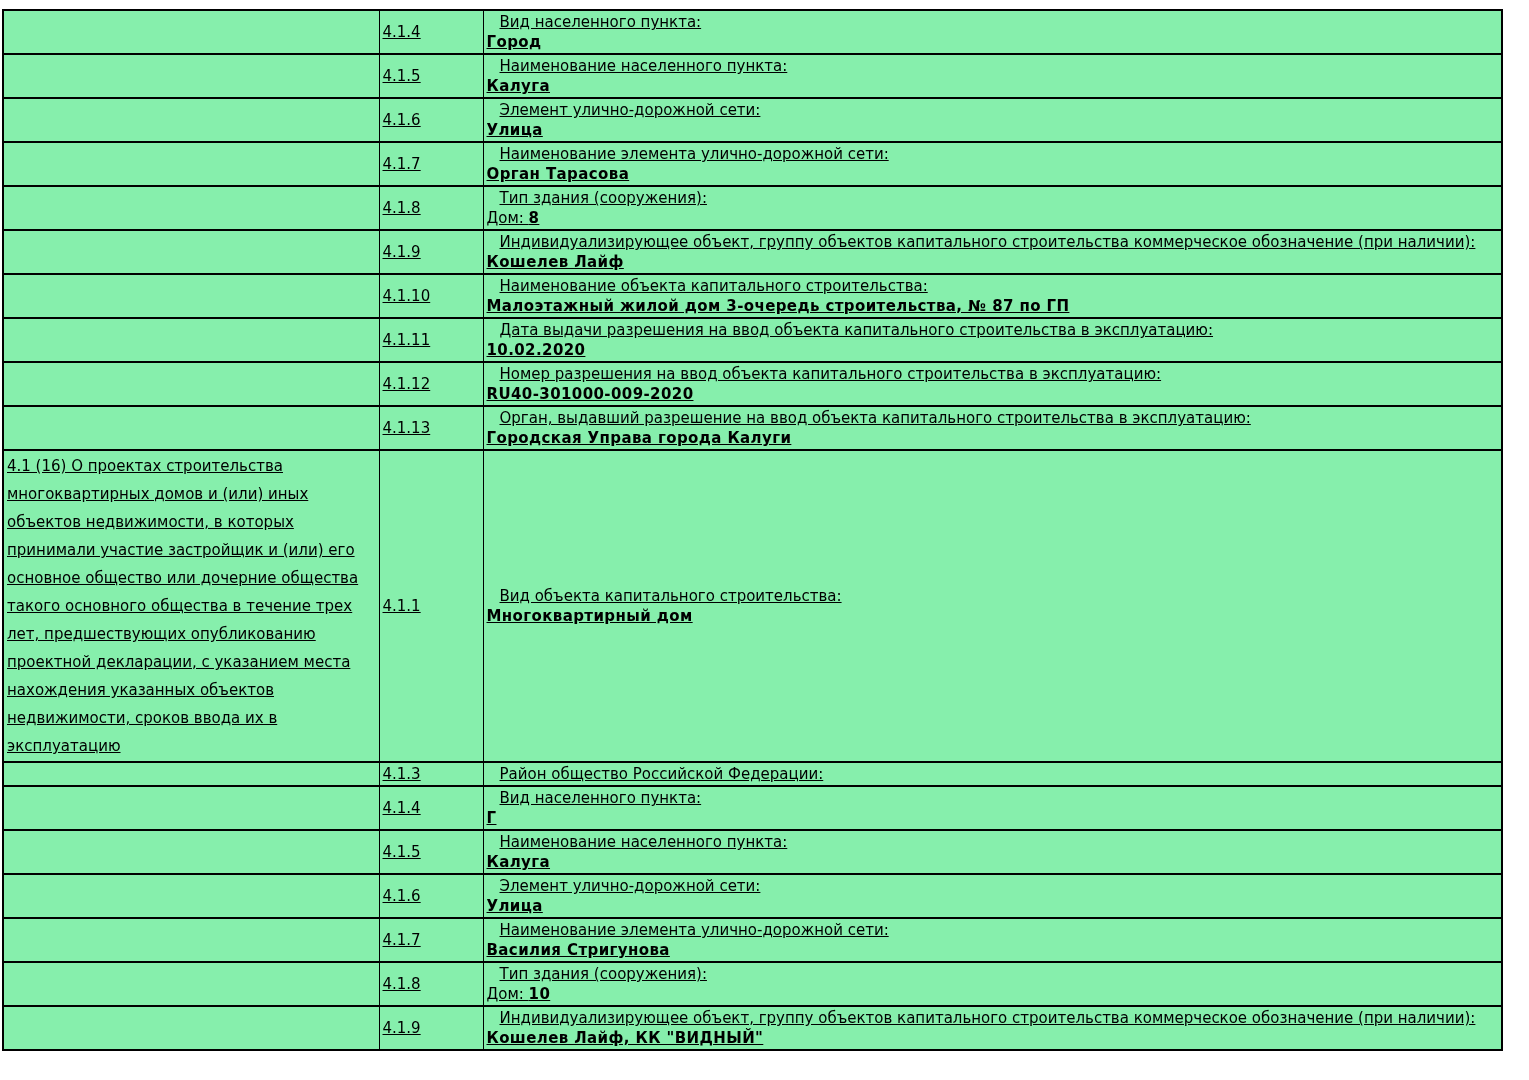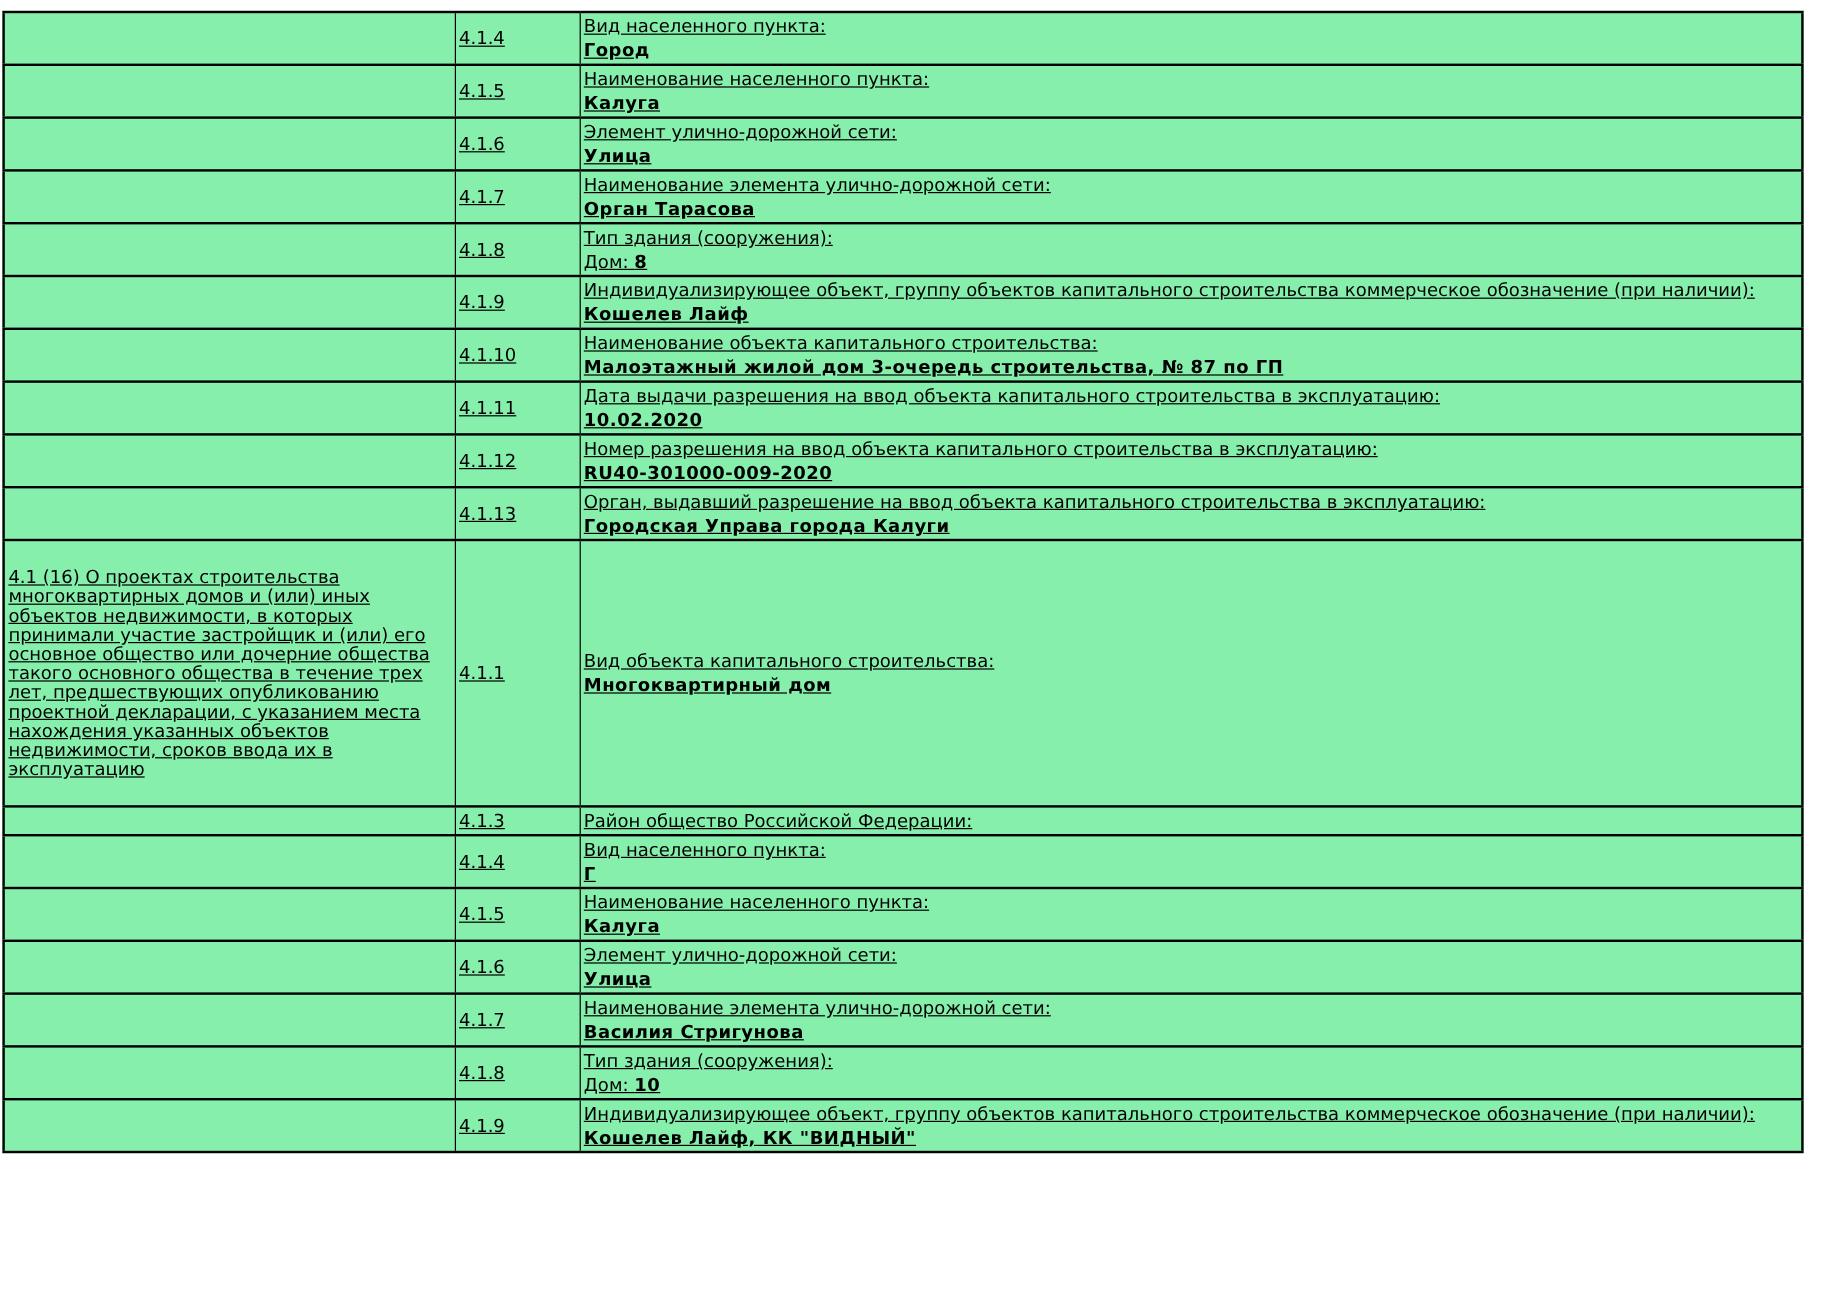--- a/index.html
+++ b/index.html
@@ -42,29 +42,30 @@
     vertical-align: top;
   }
   td.col-code {
     vertical-align: middle;
   }
   tr.row-tall td.col-field {
     height: 218px;
   }
   .field-label {
     font-weight: normal;
+    margin-left: 13px;
   }
   .field-value b,
   .field-value .val-bold {
     font-weight: bold;
     letter-spacing: 0.4px;
   }
   .section-text {
     font-size: 15px;
-    line-height: 16px;
+    line-height: 28px;
   }
 </style>
 </head>
 <body>
 
 <table class="doc-table">
   <colgroup>
     <col style="width:376px">
     <col style="width:104px">
     <col style="width:1019px">

